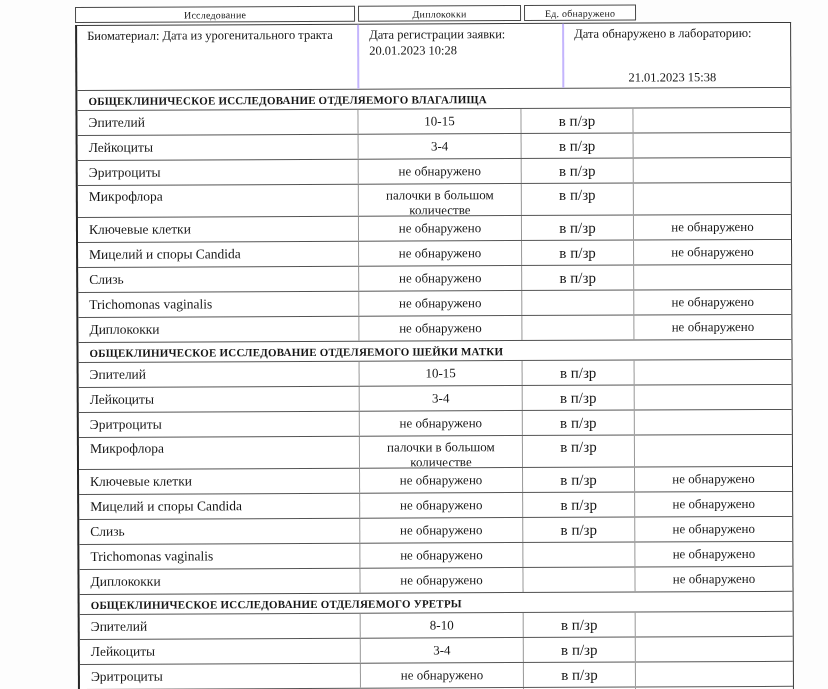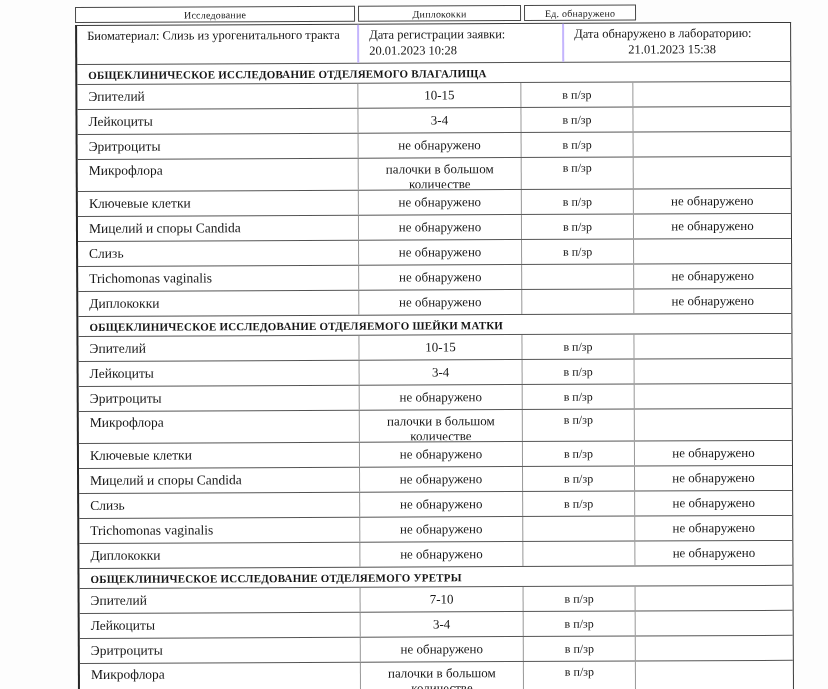--- a/index.html
+++ b/index.html
@@ -49,21 +49,21 @@
     grid-template-columns: 280px 205px 1fr;
     min-height: 38px;
     font-size: 12.5px;
   }
   .bio-cell {
     padding: 2px 6px 2px 10px;
     line-height: 16px;
   }
   .bio-cell + .bio-cell { border-left: 2px solid #c4b5fd; }
   .bio-cell b { font-weight: normal; }
-  .bio-date { text-align: center; padding-right: 14px; }
+  .bio-date { text-align: center; padding-right: 14px; margin-top: 28px; }
   .section-title {
     border-top: 1px solid #4f4f4f;
     min-height: 19px;
     display: flex;
     align-items: center;
     padding-left: 11px;
     font-weight: bold;
     font-size: 11px;
     letter-spacing: 0.2px;
   }
@@ -81,21 +81,21 @@
     text-align: center;
     overflow: hidden;
   }
   .cell + .cell { border-left: 1px solid #979797; }
   .cell.name {
     justify-content: flex-start;
     text-align: left;
     padding-left: 11px;
     font-size: 13.5px;
   }
-  .cell.unit { font-size: 12px; }
+  .cell.unit { font-size: 15px; }
   .row.tall { min-height: 31px; }
   .row.tall .cell { align-items: flex-start; padding-top: 3px; }
   .row.tall .cell.result .cell-inner {
     height: 27px;
     line-height: 15px;
     overflow: hidden;
     width: 140px;
   }
   .cell-inner { display: block; }
 </style>
@@ -108,21 +108,21 @@
     <div class="header-cell">Исследование</div>
     <div class="header-cell">Диплококки</div>
     <div class="header-cell">Ед. обнаружено</div>
   </div>
 
   <div class="table-body">
 
     <div class="bio-row">
       <div class="bio-cell">
         <b>Биоматериал:</b>
-        <span>Слизь из урогенитального тракта</span>
+        <span>Дата из урогенитального тракта</span>
       </div>
       <div class="bio-cell">
         <b>Дата регистрации заявки:</b><br>
         <span>20.01.2023  10:28</span>
       </div>
       <div class="bio-cell">
         <b>Дата обнаружено в лабораторию:</b>
         <div class="bio-date">21.01.2023  15:38</div>
       </div>
     </div>
@@ -381,21 +381,21 @@
           <div class="cell ref">
             <span class="cell-inner">не обнаружено</span>
           </div>
         </div>
         <div class="section-title">ОБЩЕКЛИНИЧЕСКОЕ ИССЛЕДОВАНИЕ ОТДЕЛЯЕМОГО УРЕТРЫ</div>
         <div class="row">
           <div class="cell name">
             <span class="cell-inner">Эпителий</span>
           </div>
           <div class="cell result">
-            <span class="cell-inner">7-10</span>
+            <span class="cell-inner">8-10</span>
           </div>
           <div class="cell unit">
             <span class="cell-inner">в п/зр</span>
           </div>
           <div class="cell ref">
             <span class="cell-inner"></span>
           </div>
         </div>
         <div class="row">
           <div class="cell name">

